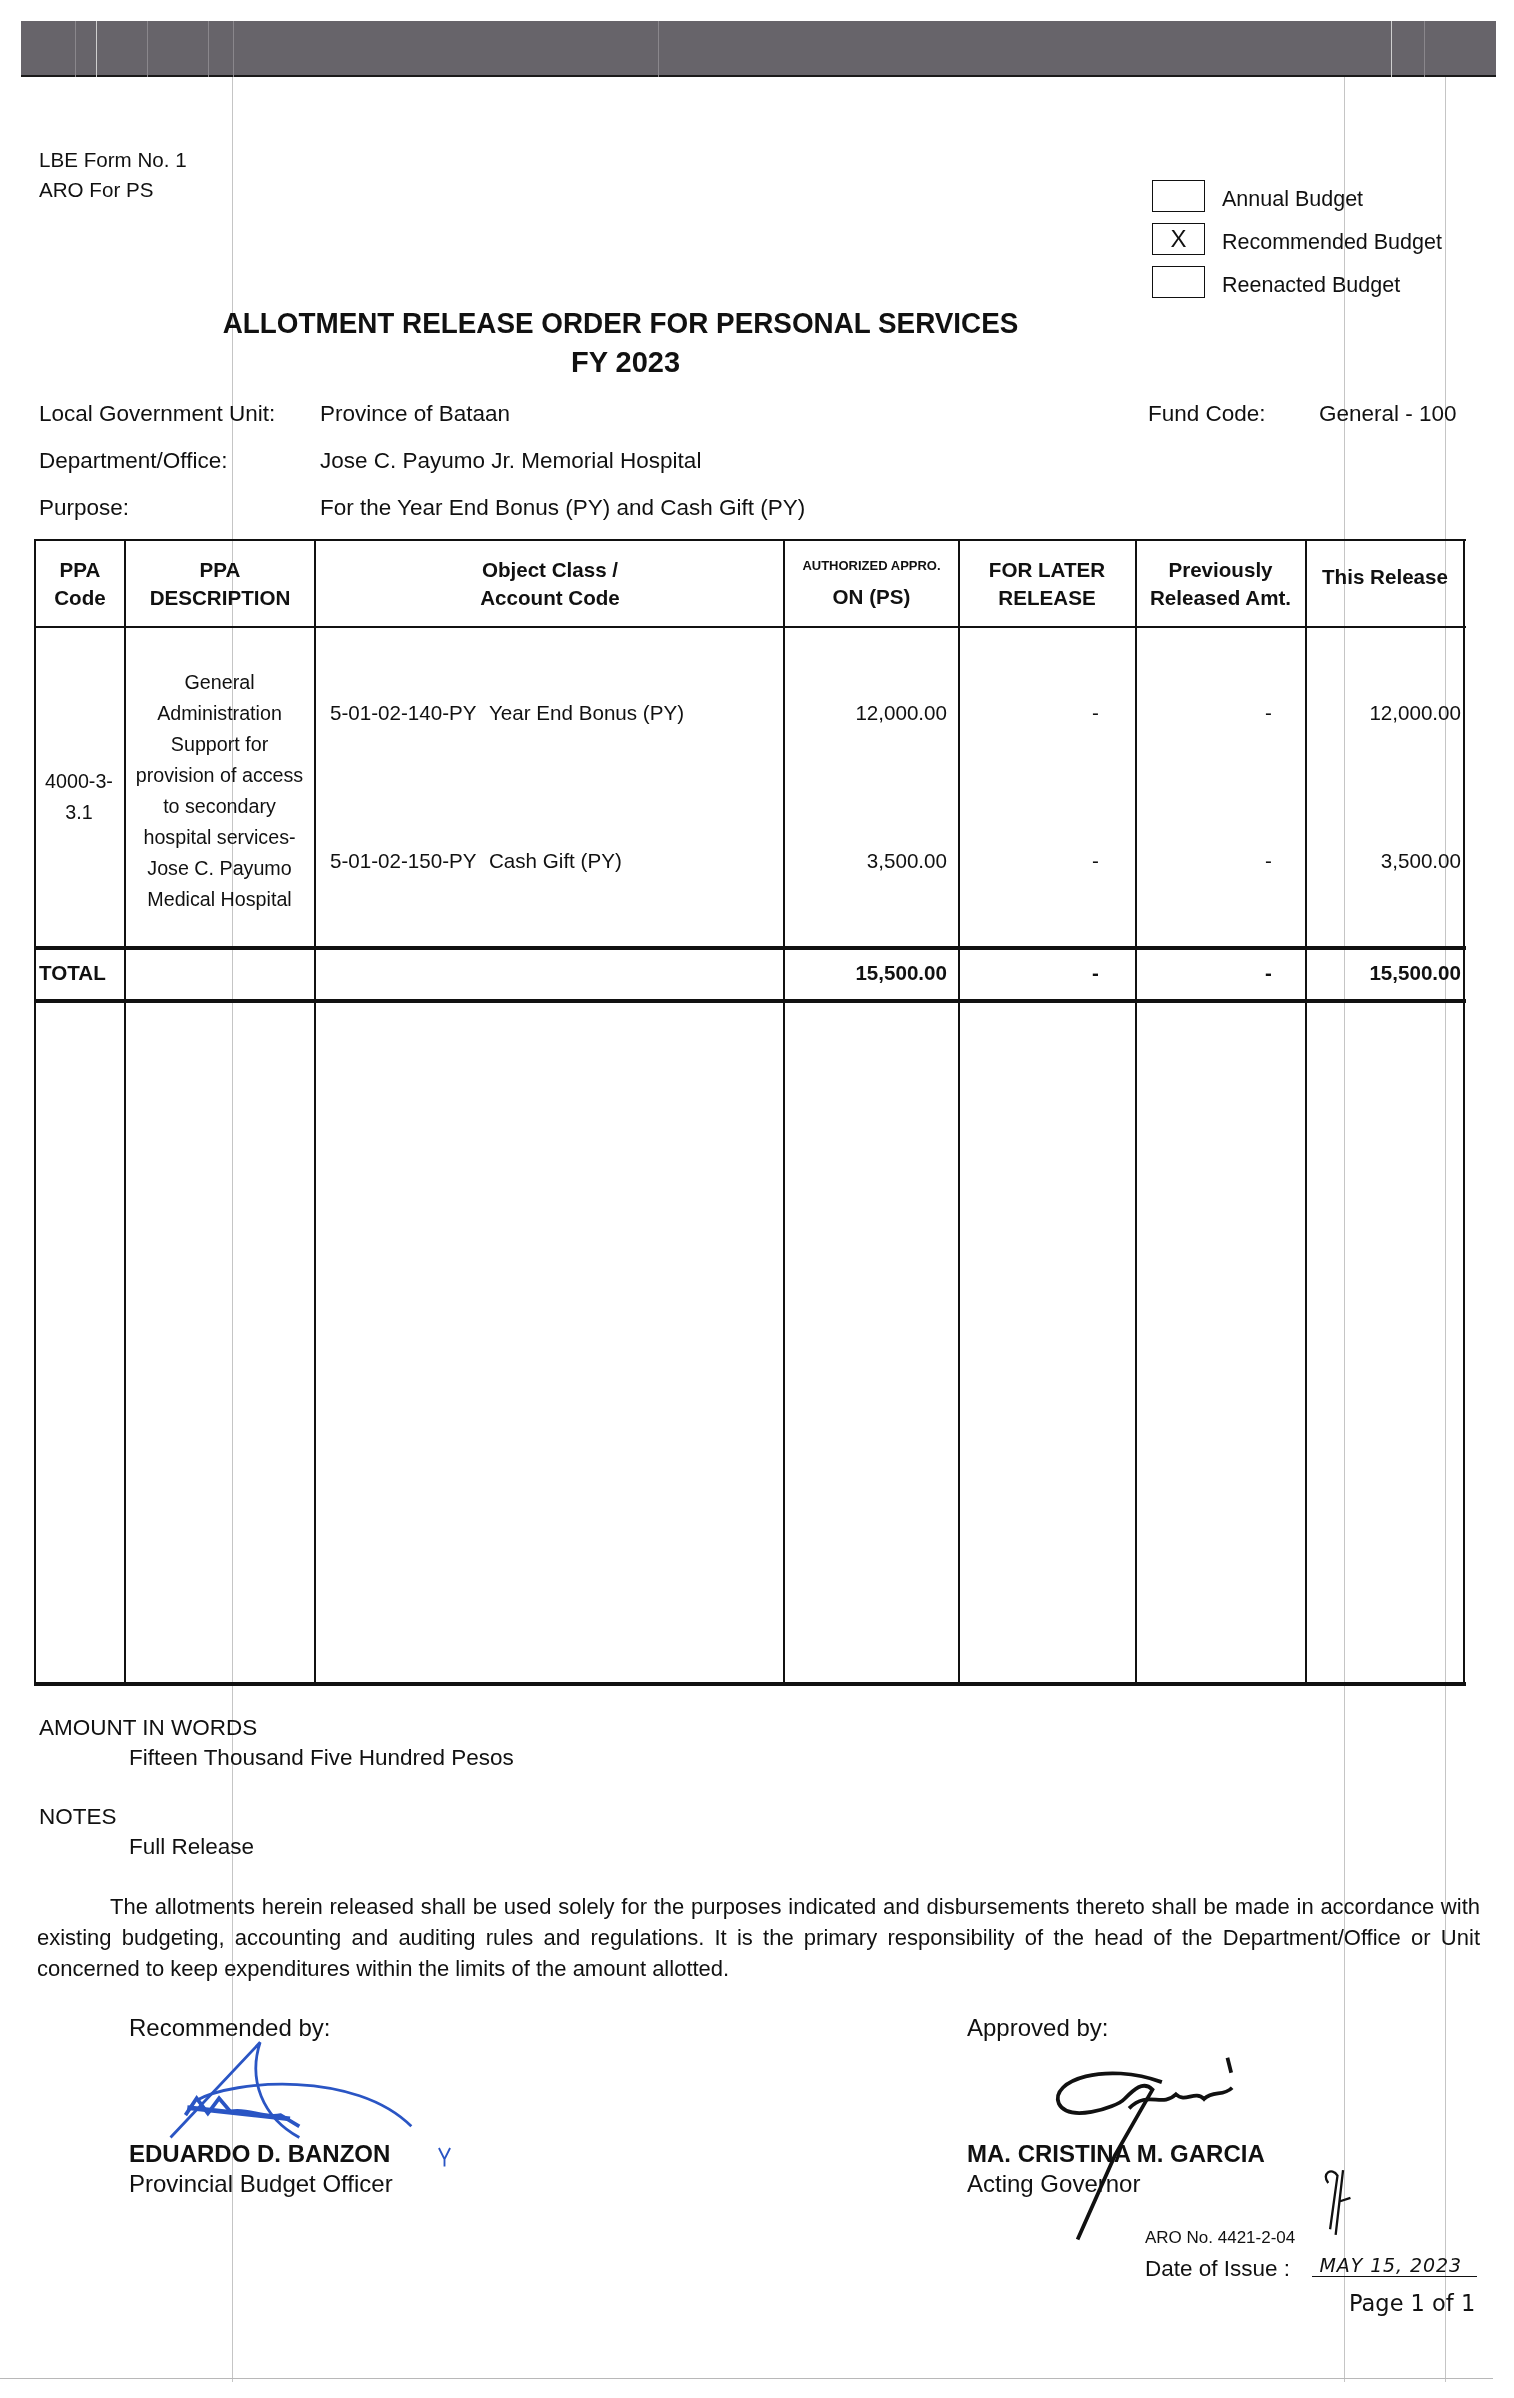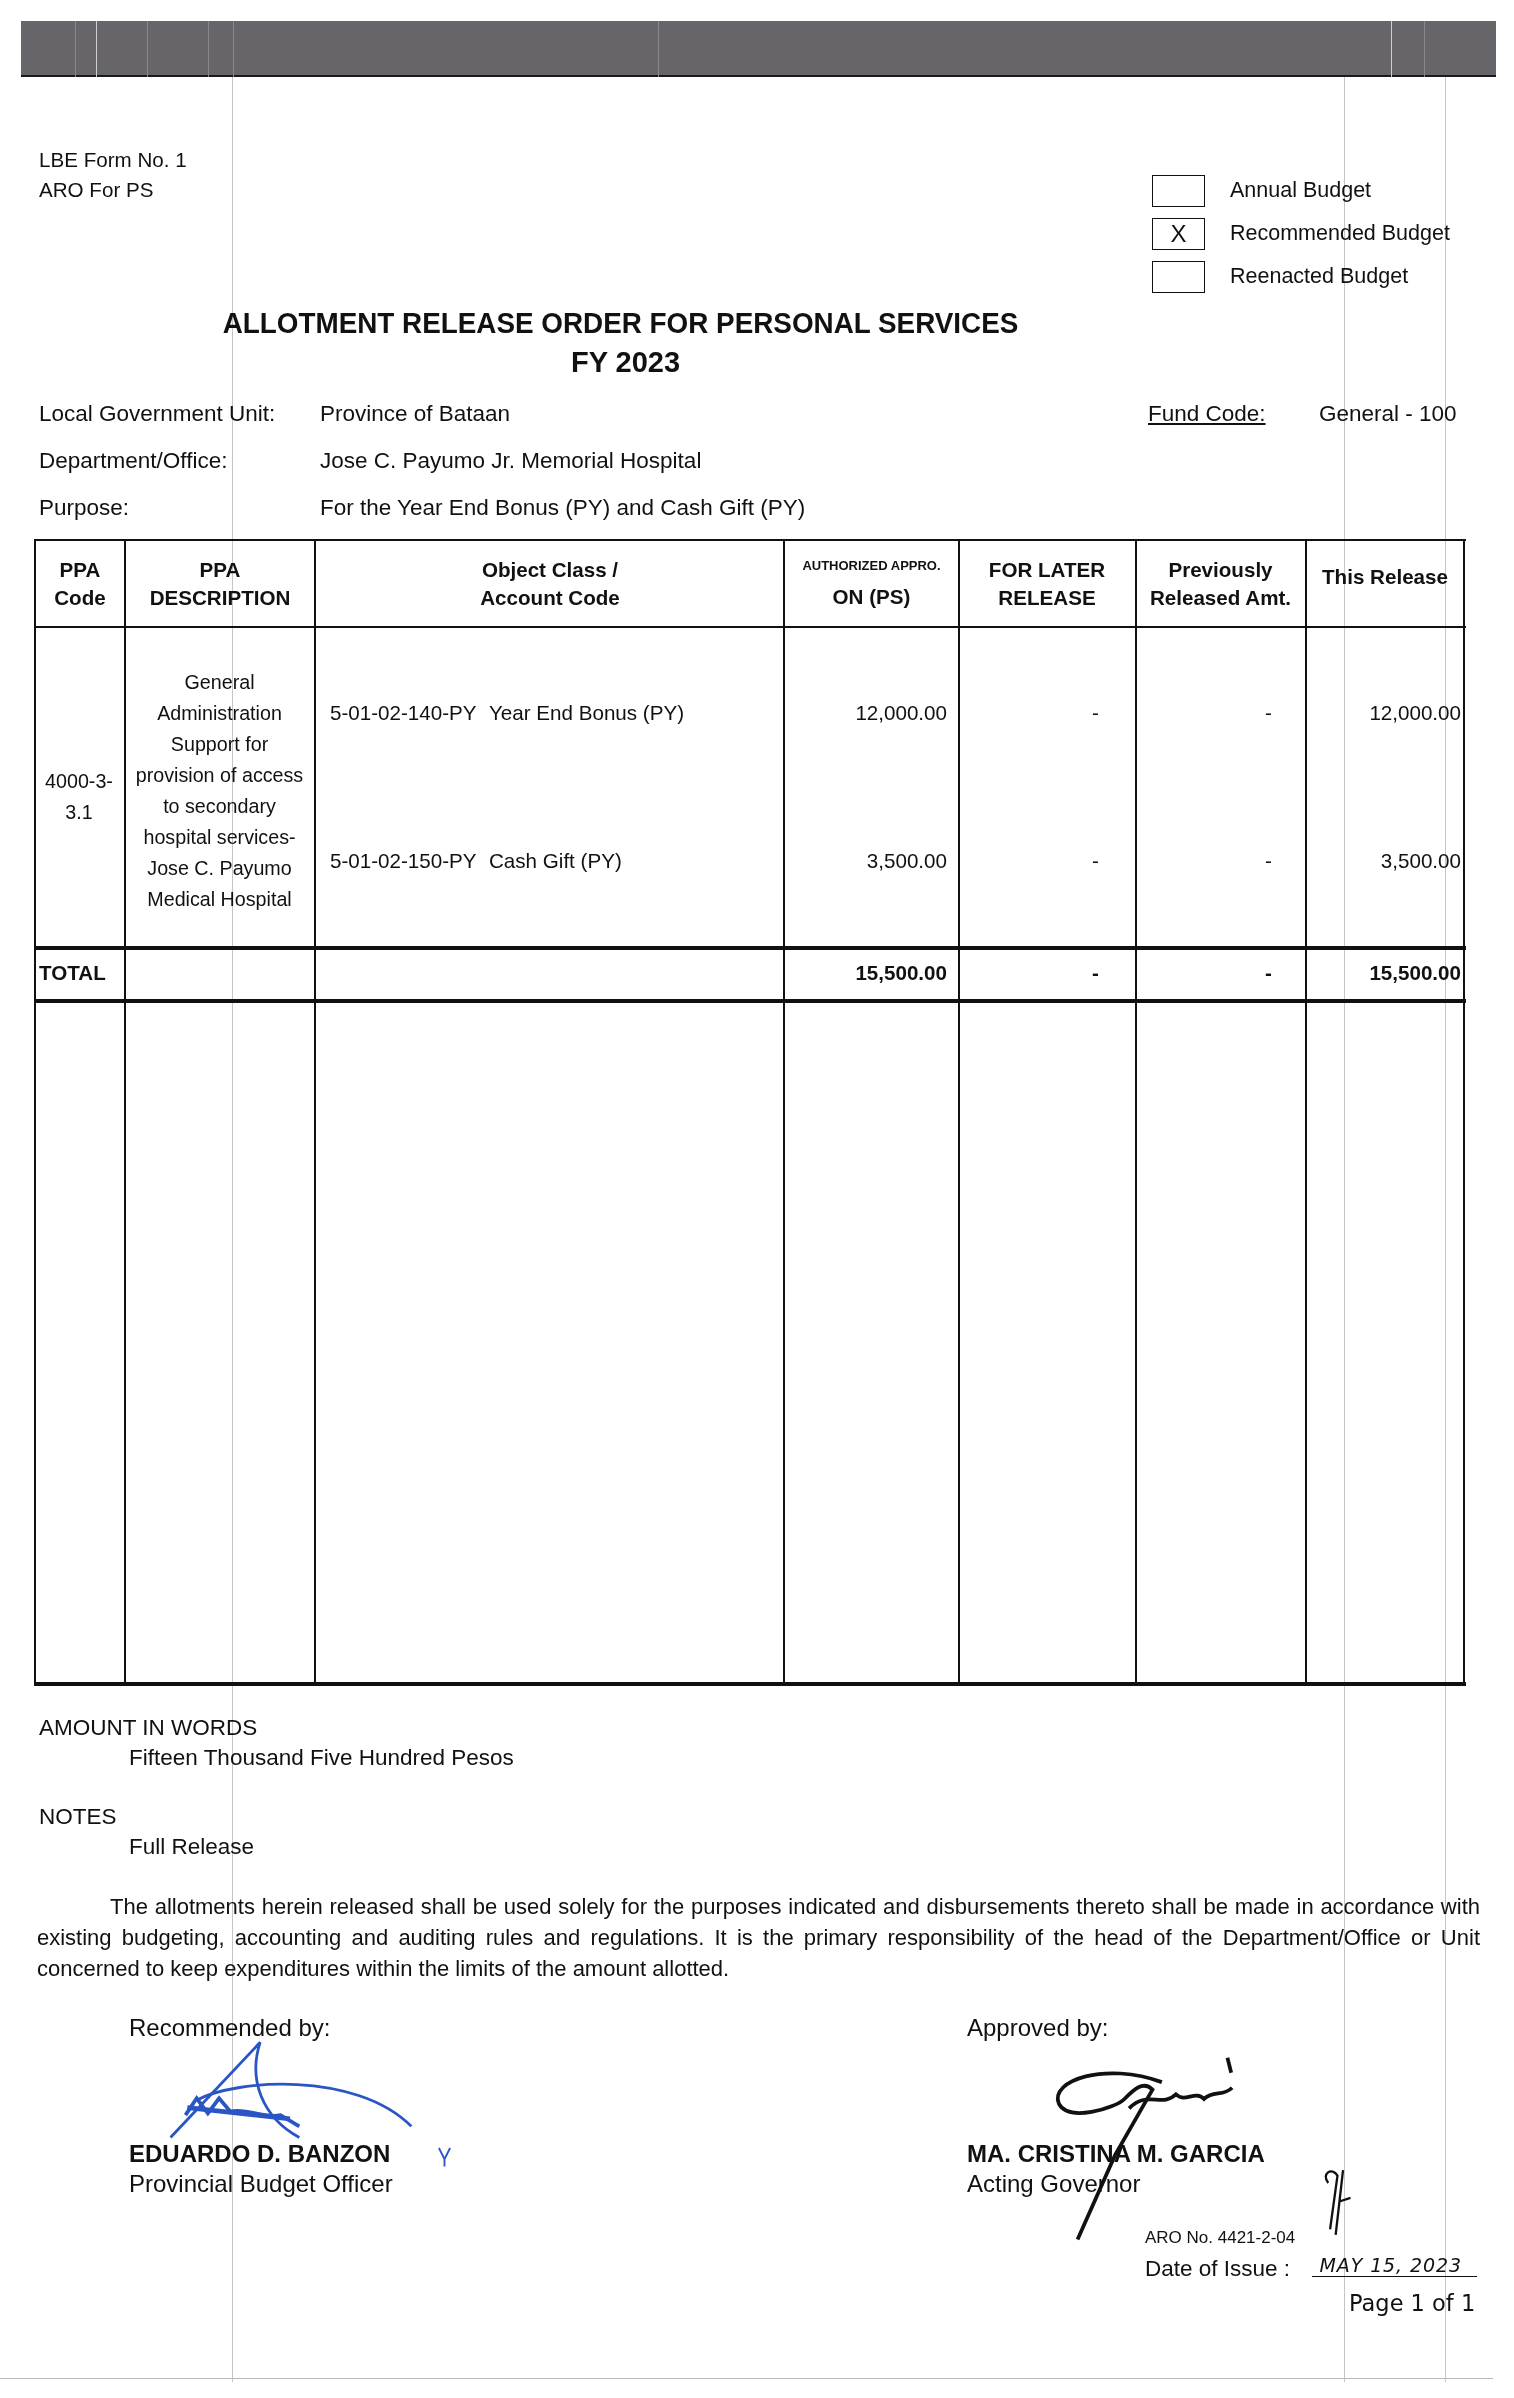--- a/index.html
+++ b/index.html
@@ -10,31 +10,31 @@
   .scan-bar .streak { position: absolute; top: 0; width: 0.9px; height: 56px; background: #8a878c; }
 
   .scan-line { position: absolute; width: 0.9px; background: rgba(150,150,150,0.55); }
 
   .abs { position: absolute; white-space: nowrap; }
   .t22 { font-size: 20.6px; }
 
   .form-no { left: 39px; top: 145px; font-size: 20.6px; line-height: 30px; }
 
   .budget-opts { position: absolute; left: 1152px; top: 169px; }
-  .budget-opt { display: flex; align-items: center; height: 43px; gap: 8px; }
+  .budget-opt { display: flex; align-items: flex-end; height: 43px; }
   .cbox { width: 53px; height: 32px; border: 1.9px solid #111; display: flex; align-items: center; justify-content: center; font-size: 24px; margin-right: 17px; }
   .cbox-label { font-size: 21.5px; }
 
   .title { position: absolute; left: 0; width: 1251px; top: 304px; text-align: center; font-size: 29px; font-weight: bold; line-height: 39px; }
   .title .line1 { display: block; position: relative; left: -4.7px; transform: scaleX(0.96); }
 
   .info-row { position: absolute; left: 39px; font-size: 22.5px; }
   .info-label { position: absolute; left: 0; white-space: nowrap; }
   .info-value { position: absolute; left: 281px; white-space: nowrap; }
-  .fund-label { position: absolute; left: 1148px; top: 401px; font-size: 22.5px; text-decoration: underline; }
+  .fund-label { position: absolute; left: 1148px; top: 401px; font-size: 22.5px; }
   .fund-value { position: absolute; left: 1319px; top: 401px; font-size: 22.5px; }
 
   .grid-line-v { position: absolute; width: 1.9px; background: #111; }
   .grid-line-h { position: absolute; height: 1.9px; background: #111; }
   .grid-line-h.thick { height: 3.7px; }
 
   .cell { position: absolute; display: flex; align-items: center; justify-content: center; text-align: center; font-size: 20.6px; line-height: 28px; }
   .hdr-small { font-size: 13px; font-weight: bold; line-height: 20.6px; }
   .hdr-big { font-size: 20.6px; font-weight: bold; line-height: 28px; }
 

